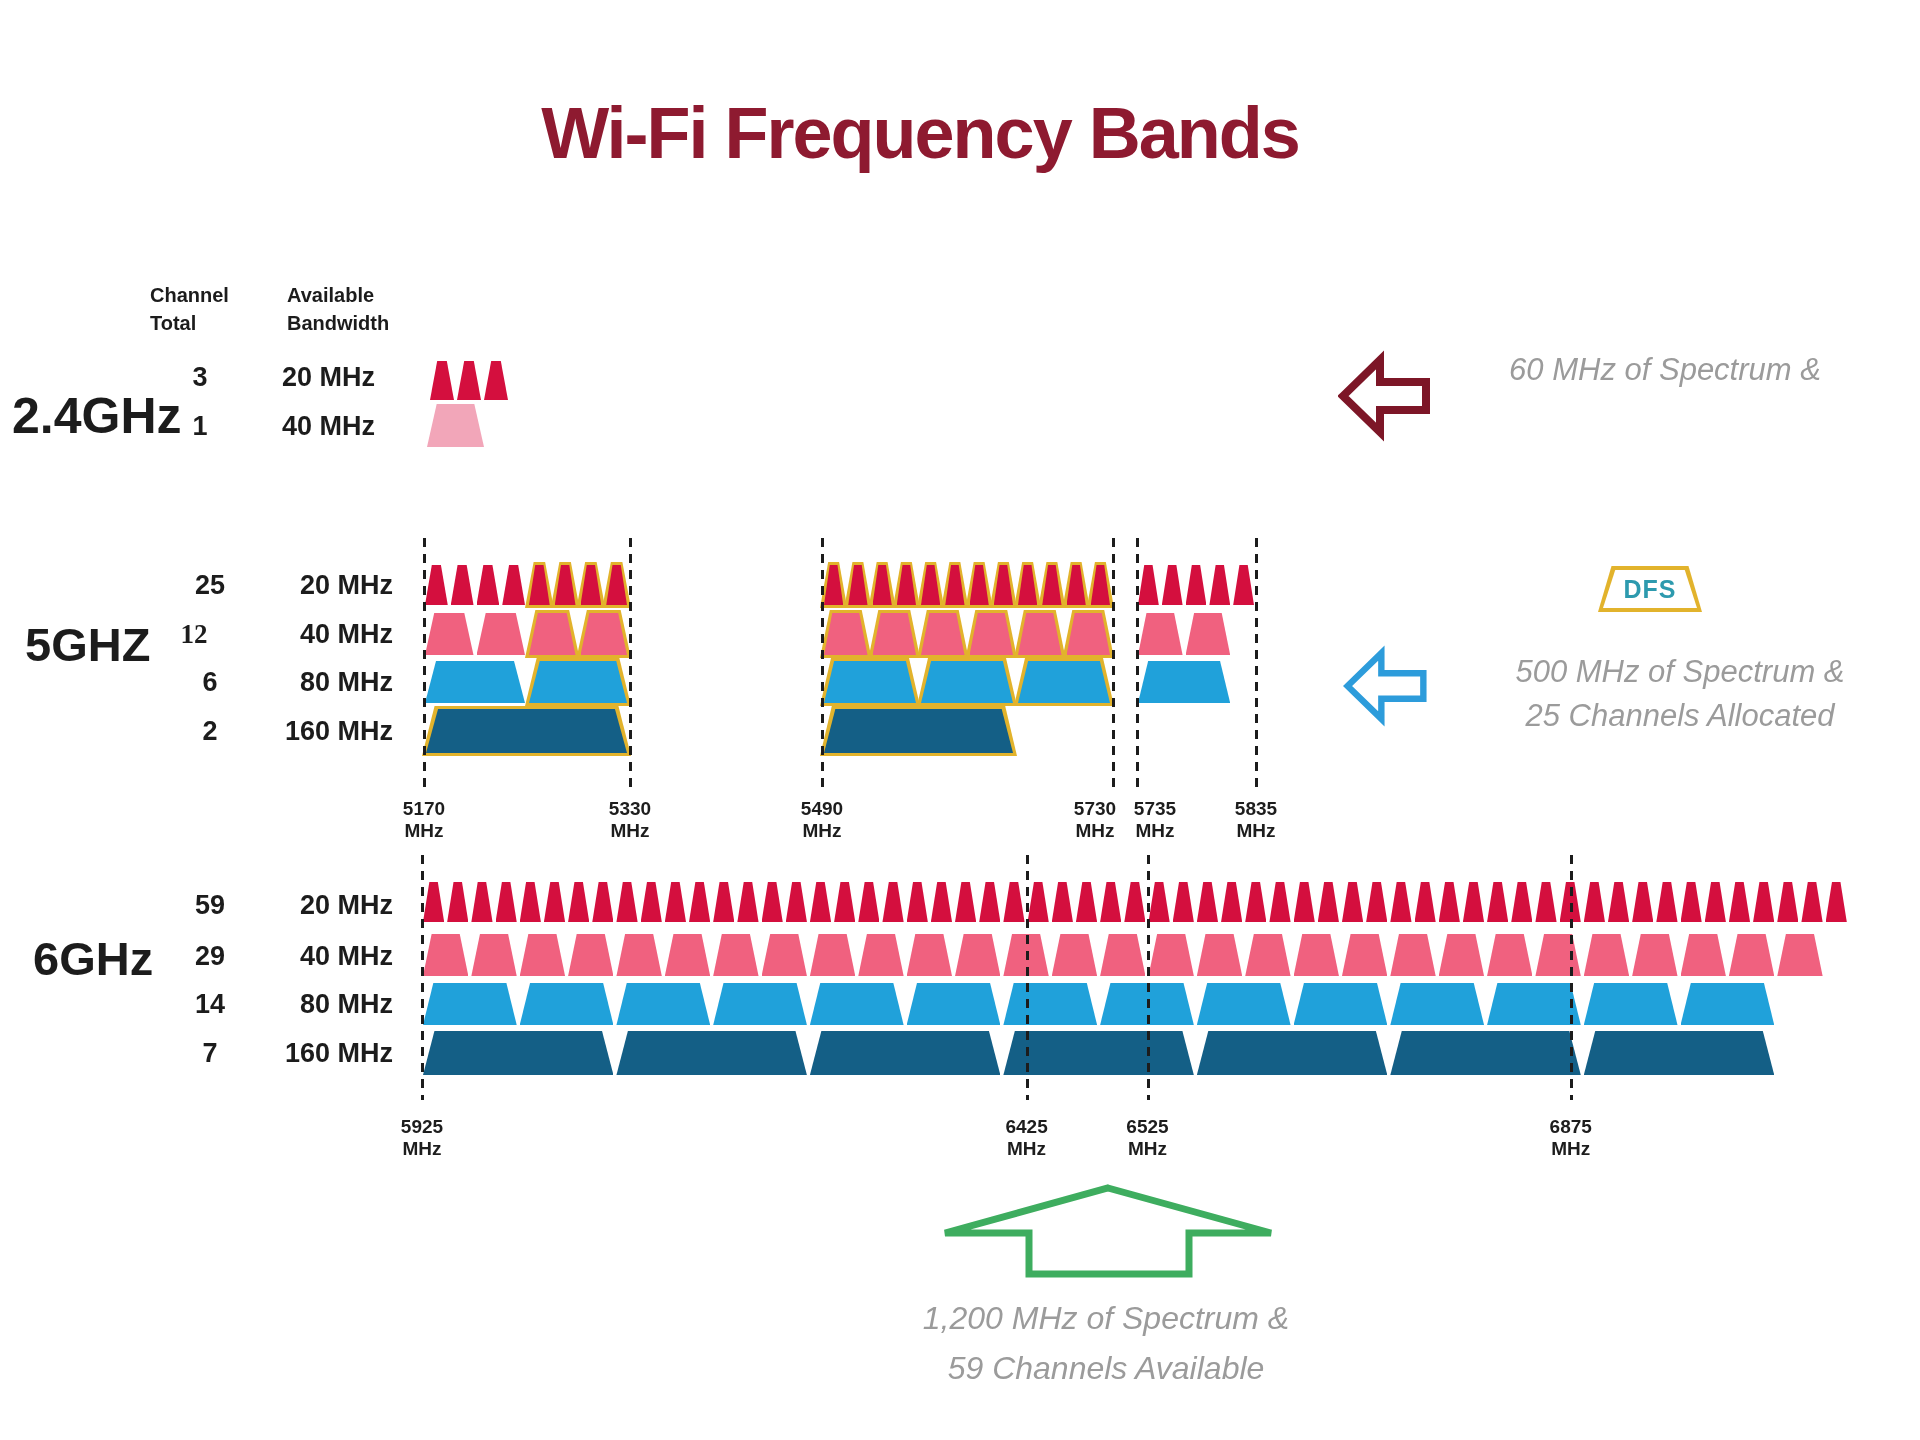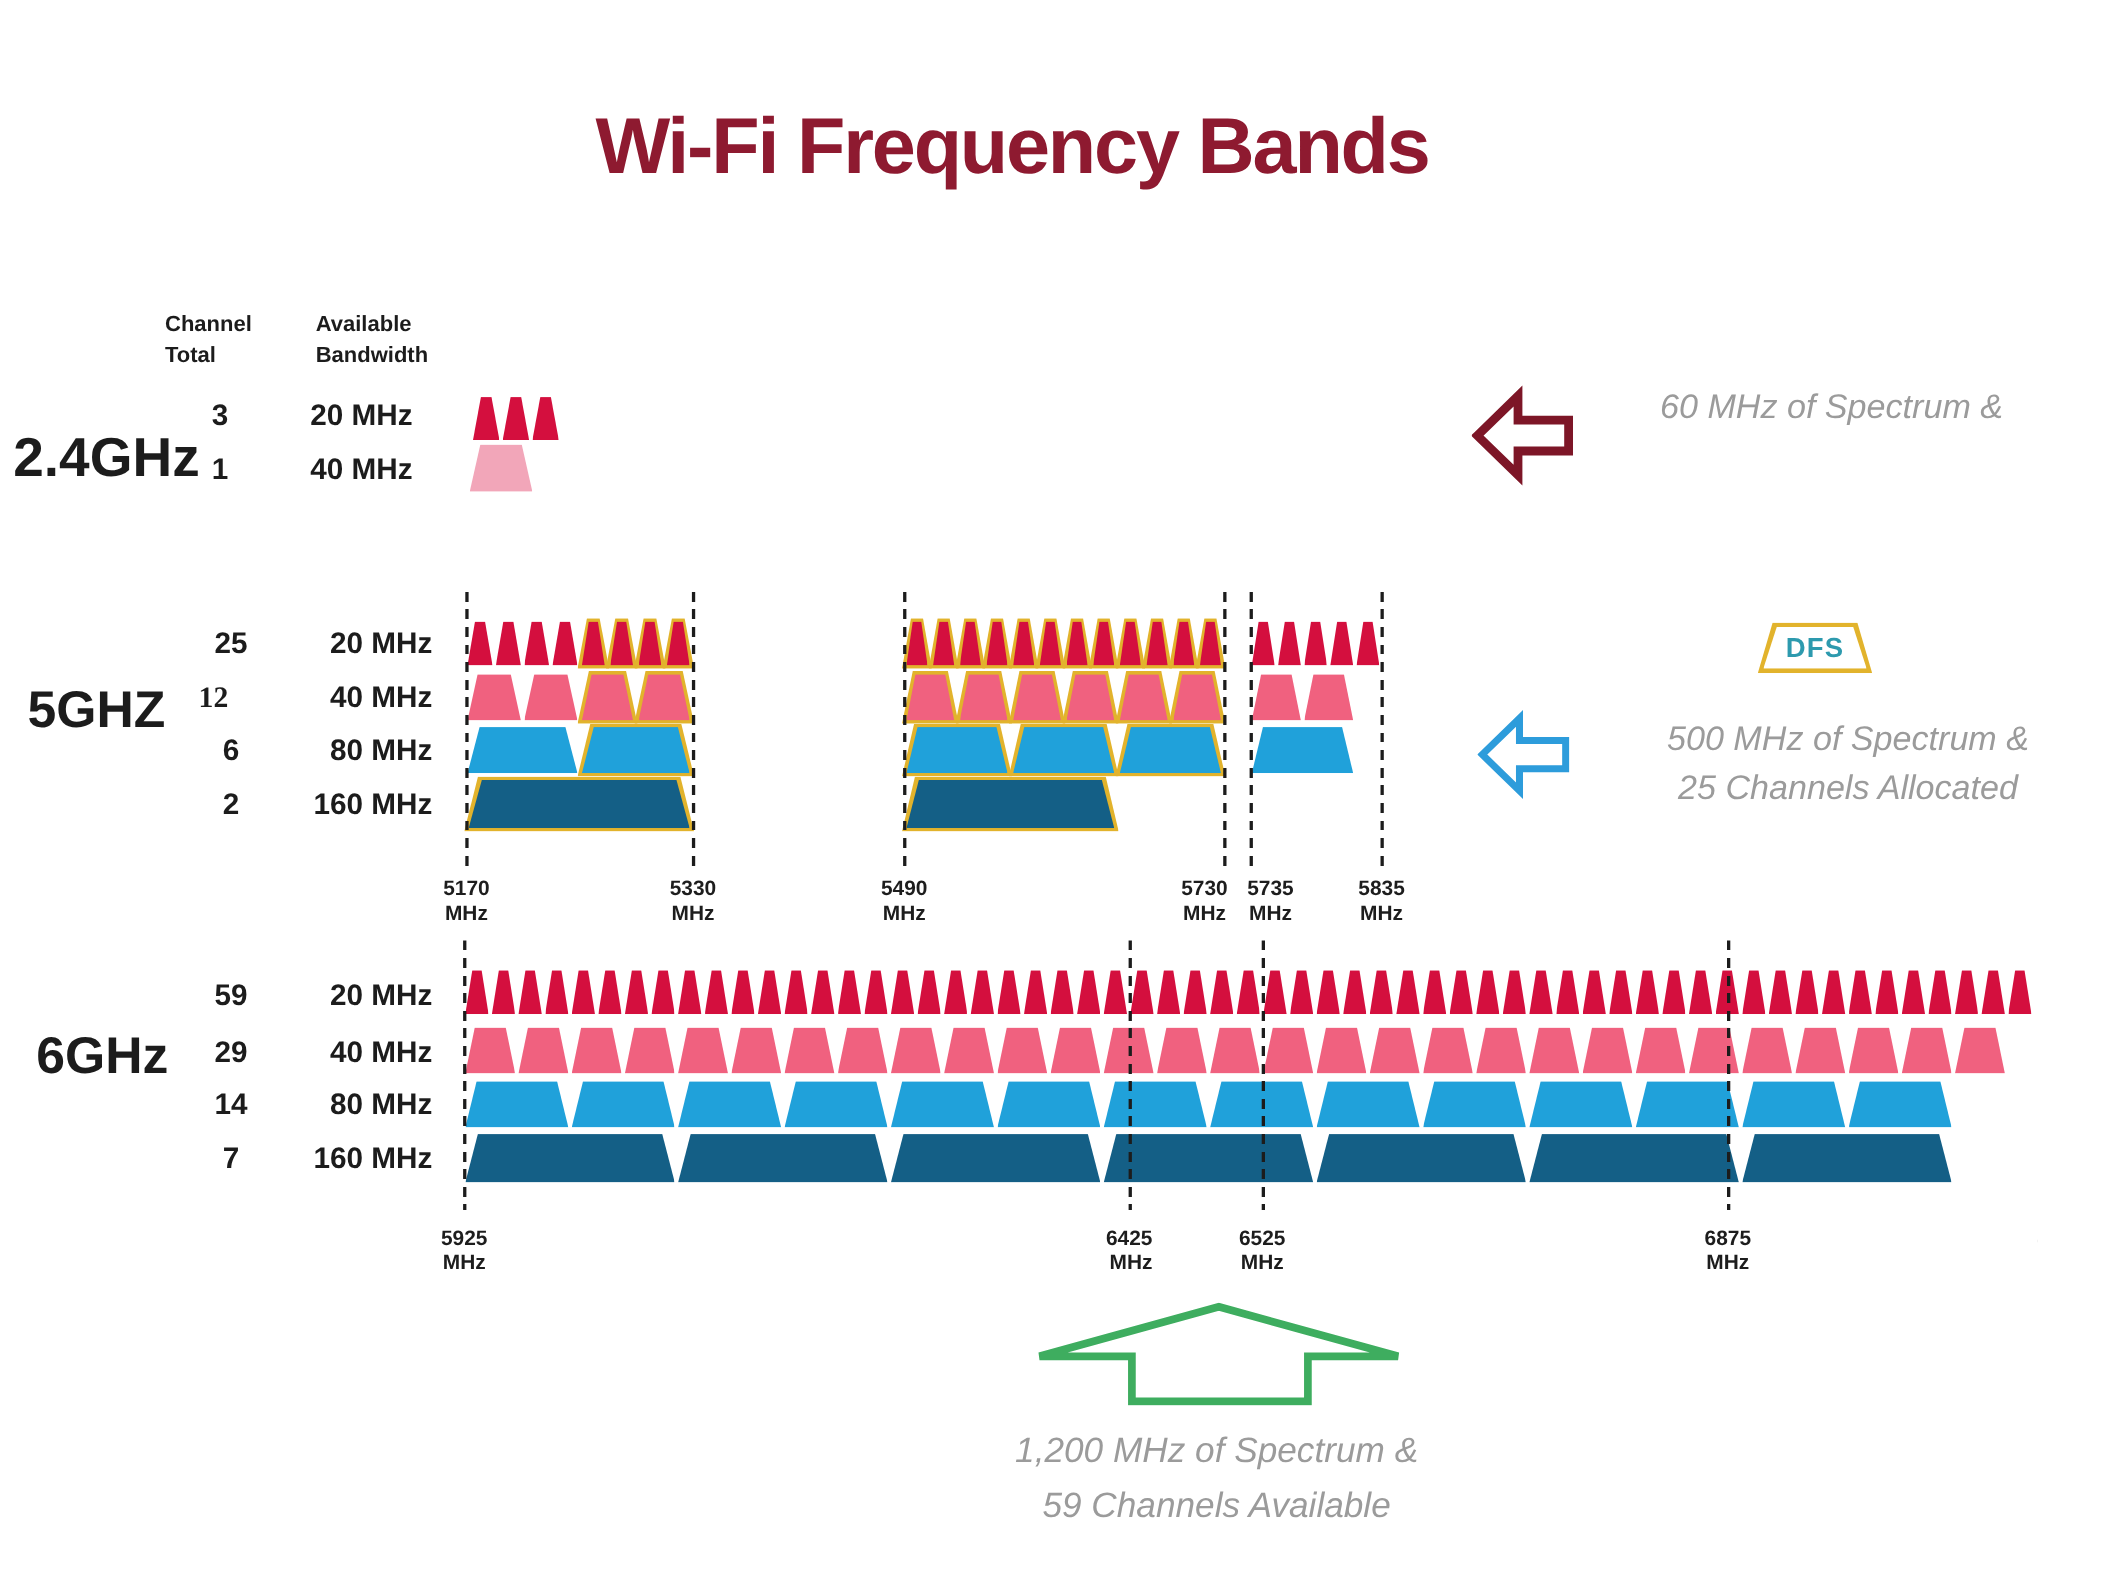--- a/index.html
+++ b/index.html
@@ -344,21 +344,21 @@
       <div class="trap" style="left: 616.467px; top: 1031px; width: 190.467px; height: 44px; background: var(--teal160); clip-path: polygon(6% 0px, 94% 0px, 100% 100%, 0px 100%);"></div>
       <div class="trap" style="left: 809.933px; top: 1031px; width: 190.467px; height: 44px; background: var(--teal160); clip-path: polygon(6% 0px, 94% 0px, 100% 100%, 0px 100%);"></div>
       <div class="trap" style="left: 1003.4px; top: 1031px; width: 190.467px; height: 44px; background: var(--teal160); clip-path: polygon(6% 0px, 94% 0px, 100% 100%, 0px 100%);"></div>
       <div class="trap" style="left: 1196.87px; top: 1031px; width: 190.467px; height: 44px; background: var(--teal160); clip-path: polygon(6% 0px, 94% 0px, 100% 100%, 0px 100%);"></div>
       <div class="trap" style="left: 1390.33px; top: 1031px; width: 190.467px; height: 44px; background: var(--teal160); clip-path: polygon(6% 0px, 94% 0px, 100% 100%, 0px 100%);"></div>
       <div class="trap" style="left: 1583.8px; top: 1031px; width: 190.467px; height: 44px; background: var(--teal160); clip-path: polygon(6% 0px, 94% 0px, 100% 100%, 0px 100%);"></div>
       <div class="vline" style="left: 421px; top: 855px; height: 245px;"></div>
       <div class="tick" style="left: 422px; top: 1116px;">5925
 MHz</div>
       <div class="vline" style="left: 1025.58px; top: 855px; height: 245px;"></div>
-      <div class="tick" style="left: 1026.58px; top: 1116px; text-align: right;">6425
+      <div class="tick" style="left: 1026.58px; top: 1116px;">6425
 MHz</div>
       <div class="vline" style="left: 1146.5px; top: 855px; height: 245px;"></div>
       <div class="tick" style="left: 1147.5px; top: 1116px;">6525
 MHz</div>
       <div class="vline" style="left: 1569.71px; top: 855px; height: 245px;"></div>
       <div class="tick" style="left: 1570.71px; top: 1116px;">6875
 MHz</div>
       <div class="vline" style="left: 1872px; top: 855px; height: 245px;"></div>
       <div class="tick" style="left: 1873px; top: 1116px;">8771
 MHz</div>

